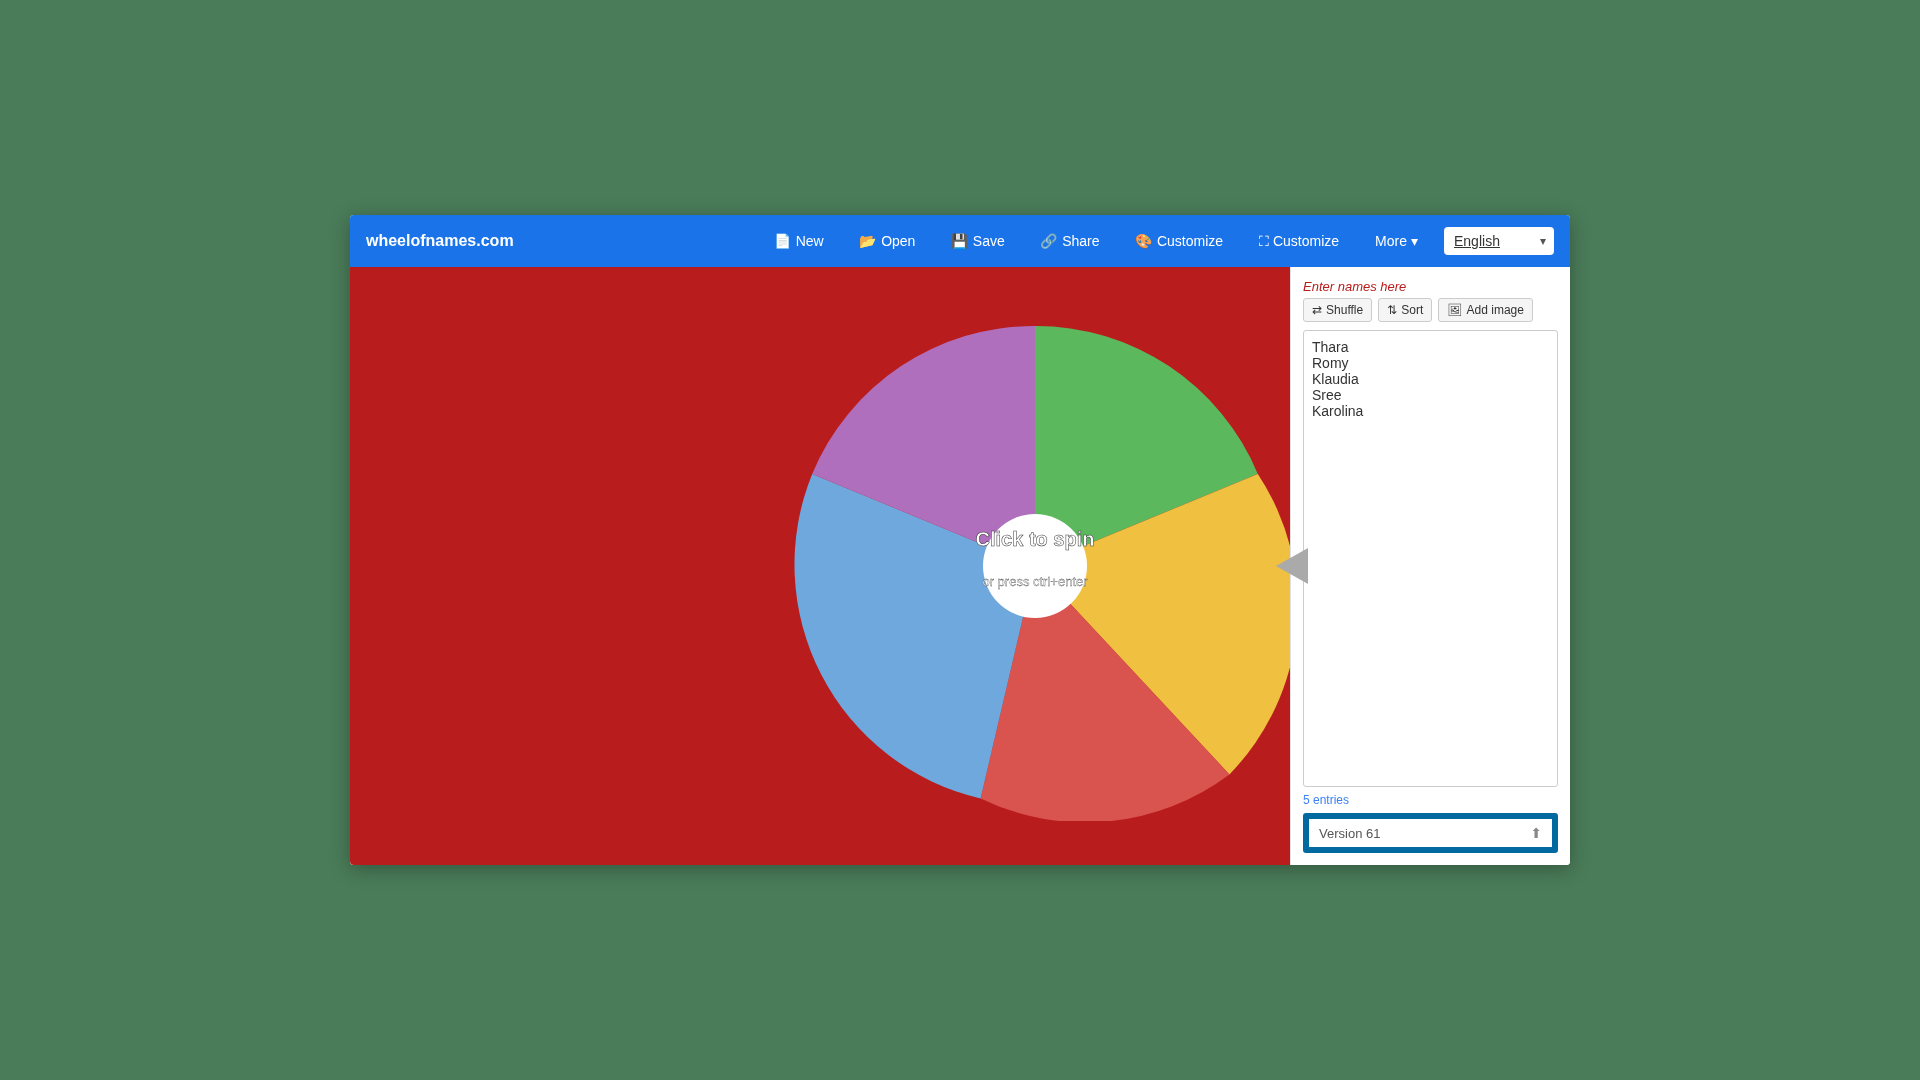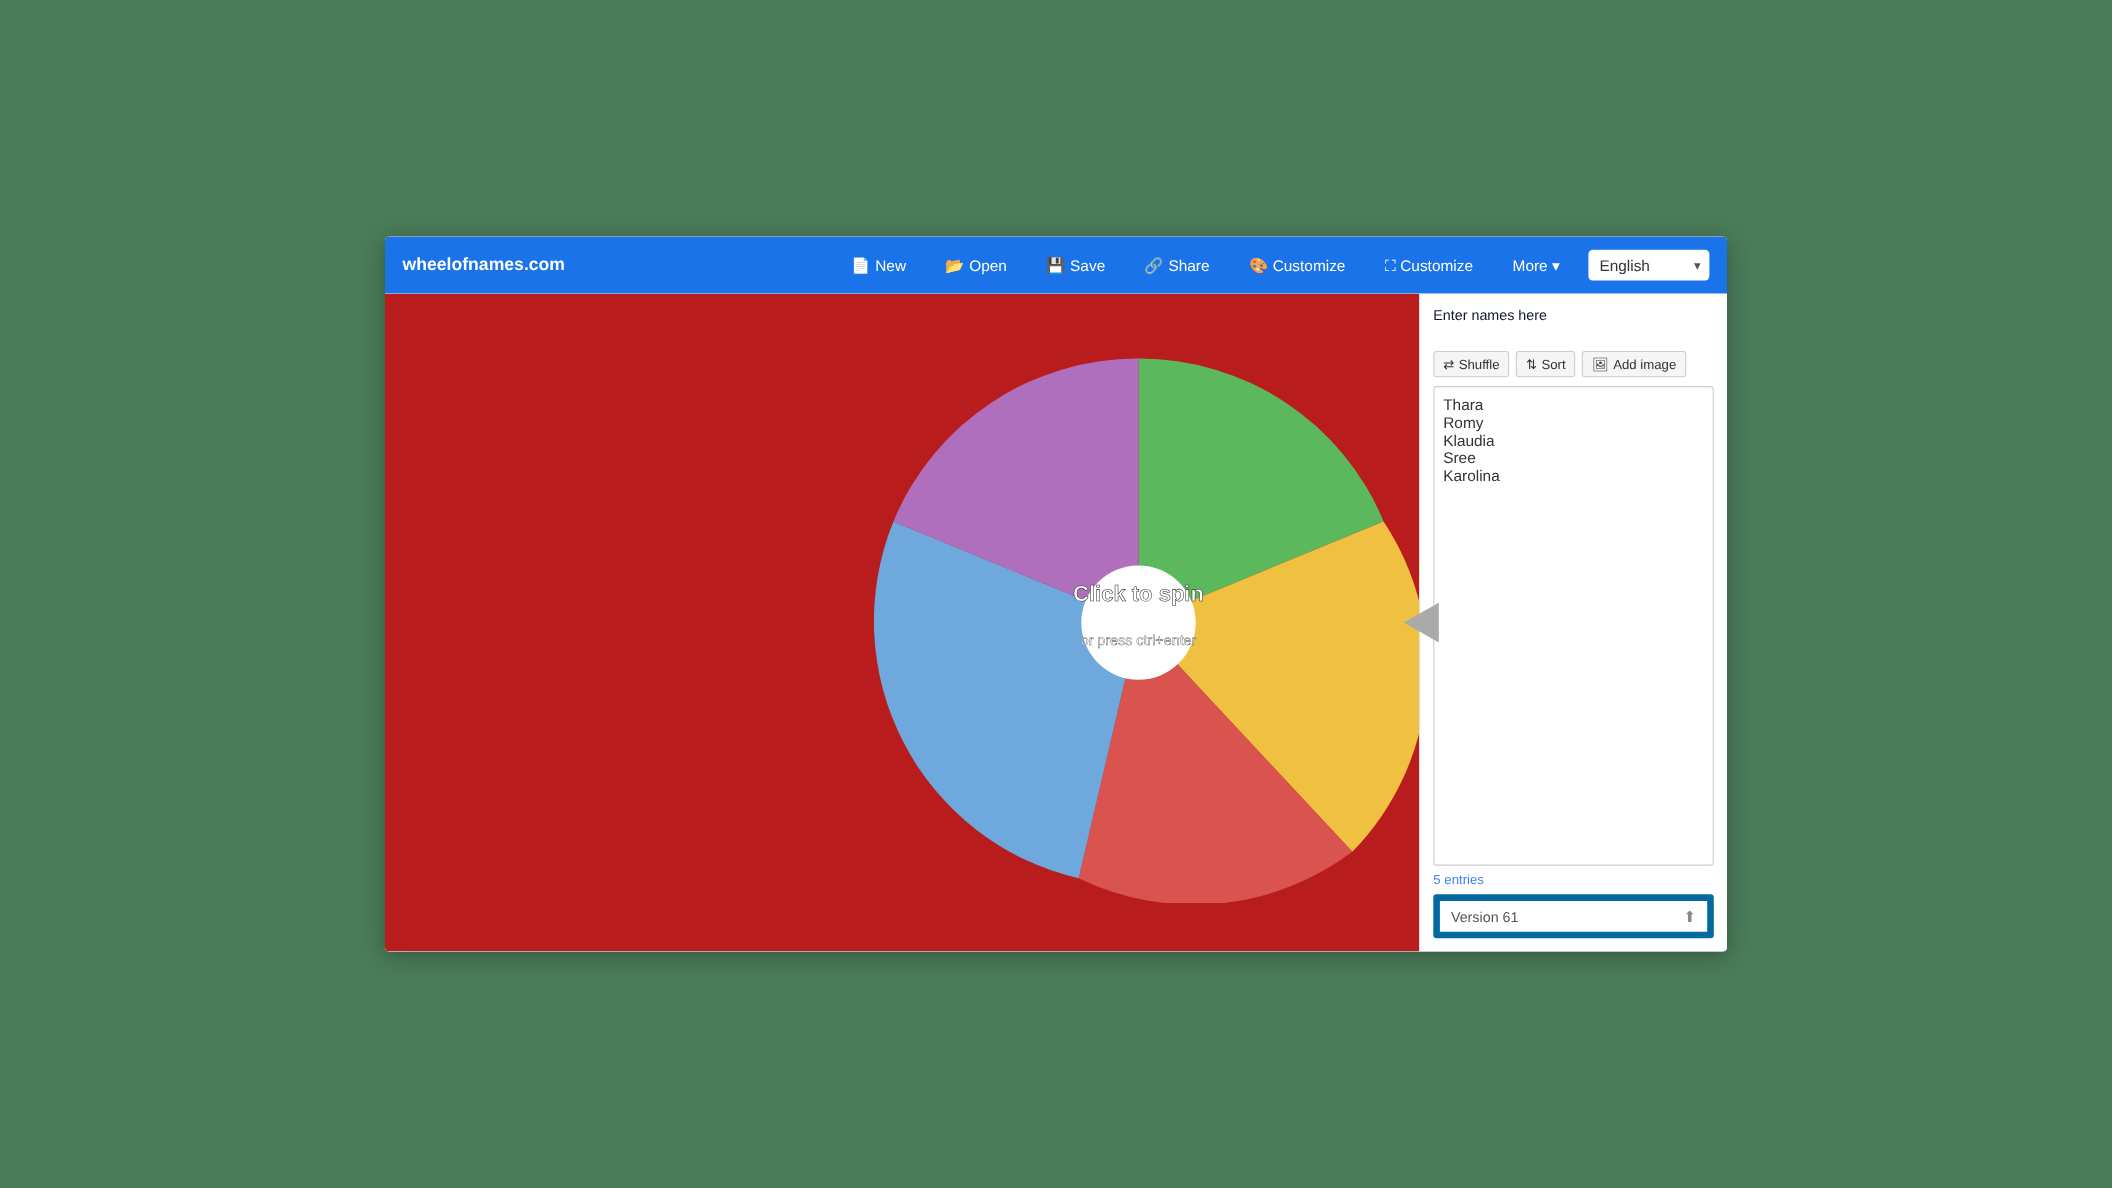--- a/index.html
+++ b/index.html
@@ -56,20 +56,21 @@
       border: none;
       border-radius: 4px;
       padding: 6px 28px 6px 10px;
       font-size: 14px;
       cursor: pointer;
       color: #333;
       appearance: none;
       -webkit-appearance: none;
       background-image: none;
       width: 110px;
+      text-decoration: underline;
     }
     .lang-wrapper {
       position: relative;
       display: flex;
       align-items: center;
     }
     .lang-arrow {
       position: absolute;
       right: 8px;
       color: #555;
@@ -116,22 +117,23 @@
       width: 280px;
       background: #fff;
       border-left: 1px solid #e0e0e0;
       display: flex;
       flex-direction: column;
       padding: 12px;
       flex-shrink: 0;
     }
     .panel-title {
       font-size: 13px;
-      color: #0f172a;
-      margin-bottom: 25px;
+      color: #b91c1c;
+      margin-bottom: 4px;
+      font-style: italic;
     }
     .panel-actions {
       display: flex;
       gap: 6px;
       margin-bottom: 8px;
     }
     .action-btn {
       border: 1px solid #ccc;
       background: #f5f5f5;
       border-radius: 3px;

